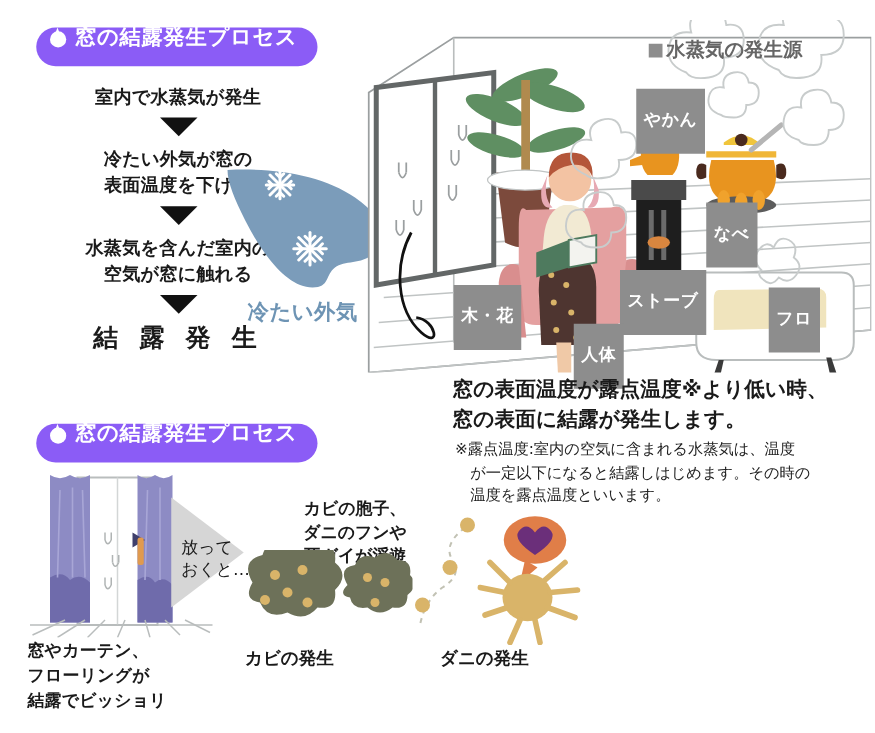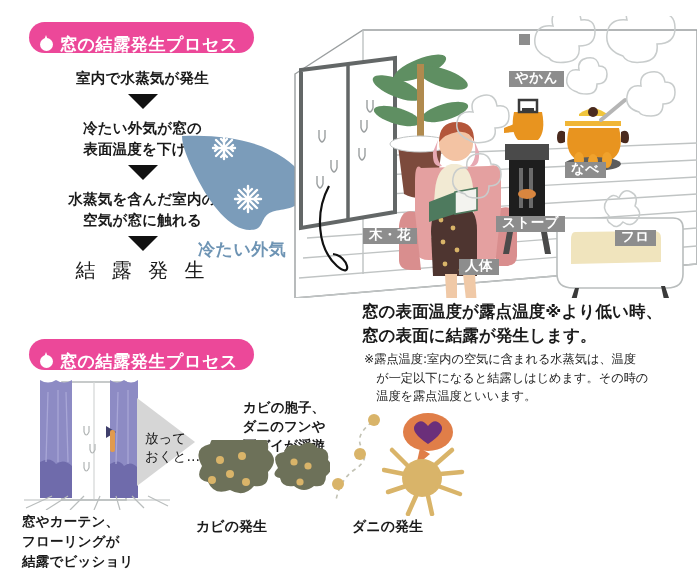--- a/index.html
+++ b/index.html
@@ -1,42 +1,42 @@
 <!DOCTYPE html>
 <html><head>
 <meta charset="utf-8">
 <style>
   html,body{margin:0;padding:0;background:#ffffff;}
   body{width:700px;height:586px;position:relative;overflow:hidden;
        font-family:"DejaVu Sans","Liberation Sans",sans-serif;color:#1a1a1a;}
   .abs{position:absolute;}
 
   
-  .pill{display:flex;align-items:flex-end;gap:7px;background:#ec4899;
+  .pill{display:flex;align-items:flex-start;gap:7px;background:#8b5cf6;
         border-radius:17px;height:31px;padding:0 16px 0 11px;width:max-content;}
   .pill .drop{width:13px;height:18px;position:relative;flex:0 0 auto;}
   .pill .drop:before{content:"";position:absolute;left:0;top:3px;width:13px;height:13px;
         background:#fff;border-radius:50% 50% 50% 50%;}
   .pill .drop:after{content:"";position:absolute;left:2.6px;top:0px;
         border-left:3.9px solid transparent;border-right:3.9px solid transparent;
         border-bottom:8px solid #fff;}
   .pill .ptxt{color:#fff;font-size:17px;font-weight:bold;letter-spacing:.6px;
         white-space:nowrap;line-height:1;}
 
   
   .flowtxt{font-size:14.5px;font-weight:bold;line-height:1.42;text-align:center;
         letter-spacing:.2px;white-space:pre-line;}
   .tri{width:0;height:0;border-left:15px solid transparent;border-right:15px solid transparent;
         border-top:15px solid #111;margin:0 auto;}
-  .result{font-size:20px;font-weight:normal;letter-spacing:5px;text-align:center;}
+  .result{font-size:20px;font-weight:bold;letter-spacing:5px;text-align:center;}
 
   
   #room{left:293px;top:16px;width:404px;height:282px;}
   .srclabel{position:absolute;background:#8d8d8d;color:#fff;font-size:13.5px;
-        font-weight:bold;padding:0 6px;line-height:1.18;white-space:nowrap;letter-spacing:.5px;font-family:Liberation Mono, monospace;}
+        font-weight:bold;padding:18px 6px;line-height:1.18;white-space:nowrap;letter-spacing:.5px;}
   .srchdr{position:absolute;font-size:15.5px;font-weight:bold;color:#666;white-space:nowrap;}
   .sq{display:inline-block;width:11px;height:11px;background:#8d8d8d;margin-right:3px;
         vertical-align:-1px;}
 
   
   .coldlabel{position:absolute;color:#6e94b4;font-size:17px;font-weight:bold;letter-spacing:.5px;text-align:center;}
 
   
   .bigstate{position:absolute;font-size:16.5px;font-weight:bold;line-height:1.44;
         letter-spacing:.1px;white-space:pre-line;}
@@ -246,21 +246,21 @@
                q16 -2 16 14 q0 16 -18 16 q2 16 -14 18 q-16 2 -20 -6 Z"></path>
       <path d="M346 96 q-14 -4 -12 -16 q2 -12 14 -10 q-2 -12 10 -14 q12 -2 14 10
                q10 0 10 10 q0 12 -12 12 q0 12 -12 12 q-10 0 -12 -4 Z"></path>
       <path d="M316 200 q-8 -8 -2 -16 q6 -8 12 -2 q4 -10 12 -6 q8 4 4 14
                q8 6 2 14 q-6 8 -14 2 q-6 8 -12 2 q-6 -4 -2 -8 Z"></path>
     </g>
   </svg>
 
   
   <div class="srchdr" style="left:226px;top:14px;">
-    <span class="sq"></span>
+    <span class="sq"></span><span>水蒸気の発生源</span>
   </div>
 
   
   <div class="srclabel" style="left:216px;top:55px;">やかん</div>
   <div class="srclabel" style="left:272px;top:146px;">なべ</div>
   <div class="srclabel" style="left:203px;top:200px;">ストーブ</div>
   <div class="srclabel" style="left:322px;top:214px;">フロ</div>
   <div class="srclabel" style="left:70px;top:166px;margin-top:46px;">木・花</div>
   <div class="srclabel" style="left:166px;top:243px;">人体</div>
 </div>

